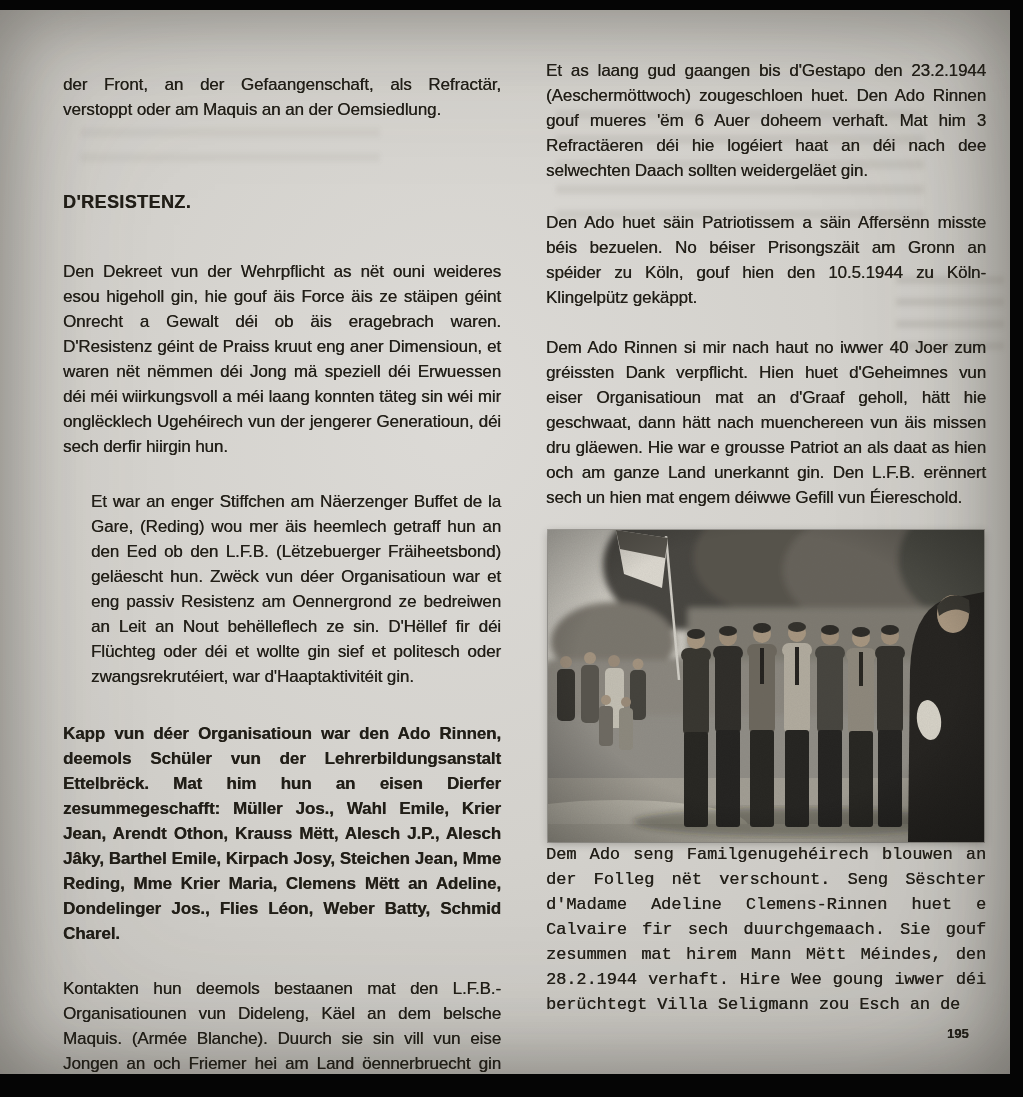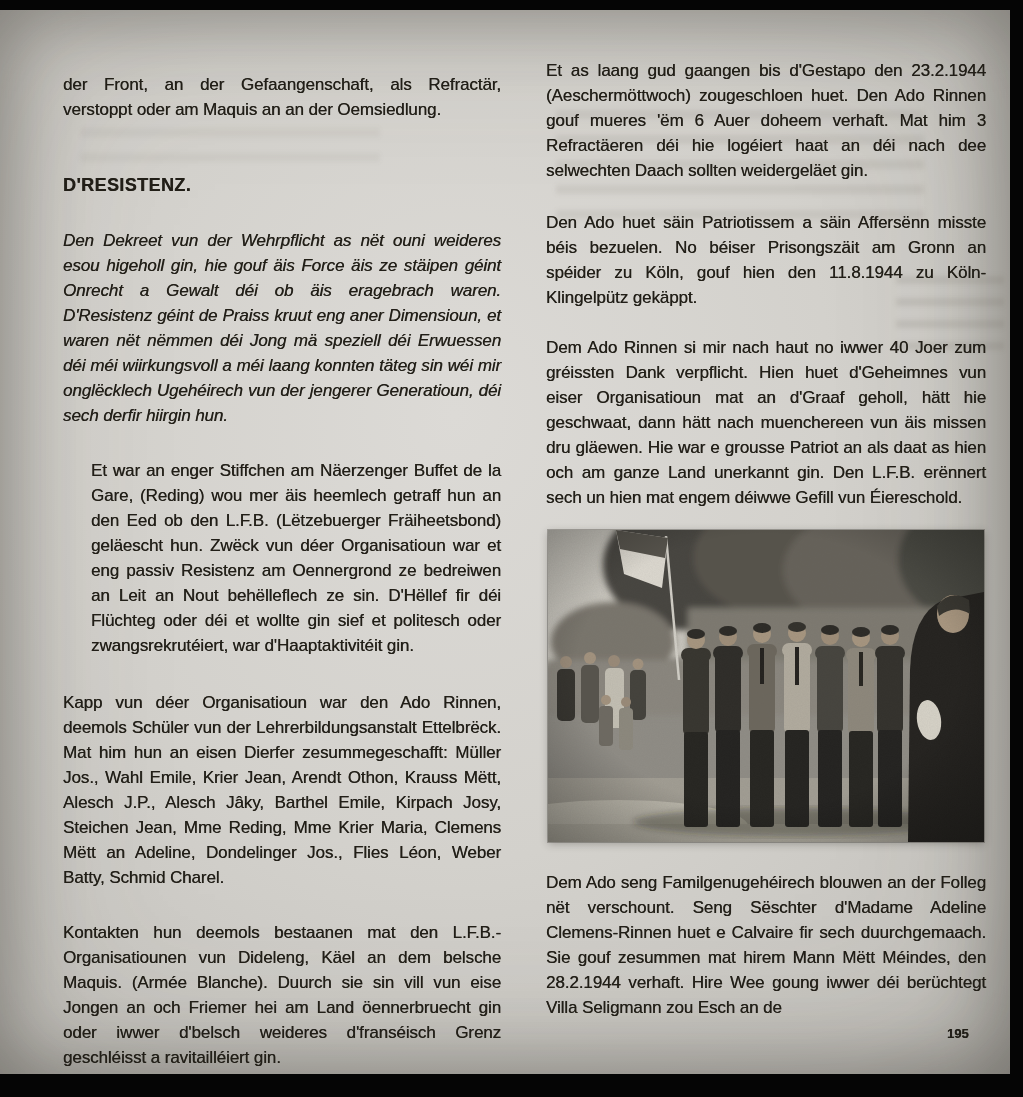--- a/index.html
+++ b/index.html
@@ -29,31 +29,31 @@
              background:repeating-linear-gradient(180deg, rgba(104,98,86,0.12) 0 9px, rgba(0,0,0,0) 9px 25px); }
 
   .col {
     position:absolute; color:#211e17; font-size:17px; line-height:25px;
     text-align:justify; letter-spacing:-0.1px;
     text-shadow: 0.3px 0 0 rgba(33,30,23,0.85);
   }
   .col-left  { left:63px;  top:62px; width:438px; }
   .col-right { left:546px; top:48px; width:440px; }
 
-  .heading { font-size:18px; font-weight:bold; letter-spacing:0.4px; margin-top:51px; text-align:left; }
+  .heading { font-size:18px; font-weight:bold; letter-spacing:0.4px; margin-top:68px; text-align:left; }
 
-  .col-left  p.p1 { margin-top:30px;font-style:italic; }
+  .col-left  p.p1 { margin-top:44px; }
   .col-left  p.p2 { margin-top:30px;margin-left:28px; }
-  .col-left  p.p3 { margin-top:32px; }
+  .col-left  p.p3 { margin-top:32px;font-weight:bold; }
   .col-left  p.p4 { margin-top:30px; }
 
   .col-right p.r1 { }
   .col-right p.r2 { margin-top:27px; }
   .col-right p.r3 { margin-top:25px; }
-  .col-right p.caption { margin-top:28px; }
+  .col-right p.caption { margin-top:0;font-family:Liberation Mono, monospace; }
 
   figure.photo { margin:20px 0 0 2px; width:436px; height:312px;
                  box-shadow: 0 0 0 1px rgba(60,57,52,0.35), 0 2px 8px rgba(40,38,34,0.3); }
   figure.photo svg { display:block; }
 
   .page-number { position:absolute; left:947px; top:1016px; font-size:13px; font-weight:bold;
                  color:#211e17; text-shadow:0.3px 0 0 rgba(33,30,23,0.85); }
 </style>
 </head>
 <body>
@@ -70,21 +70,21 @@
       <p class="p0">der Front, an der Gefaangenschaft, als Refractär, verstoppt oder am Maquis an an der Oemsiedlung.</p>
       <h2 class="heading">D'RESISTENZ.</h2>
       <p class="p1">Den Dekreet vun der Wehrpflicht as nët ouni weideres esou higeholl gin, hie gouf äis Force äis ze stäipen géint Onrecht a Gewalt déi ob äis eragebrach waren. D'Resistenz géint de Praiss kruut eng aner Dimensioun, et waren nët nëmmen déi Jong mä speziell déi Erwuessen déi méi wiirkungsvoll a méi laang konnten täteg sin wéi mir onglëcklech Ugehéirech vun der jengerer Generatioun, déi sech derfir hiirgin hun.</p>
       <p class="p2">Et war an enger Stiffchen am Näerzenger Buffet de la Gare, (Reding) wou mer äis heemlech getraff hun an den Eed ob den L.F.B. (Lëtzebuerger Fräiheetsbond) geläescht hun. Zwëck vun déer Organisatioun war et eng passiv Resistenz am Oennergrond ze bedreiwen an Leit an Nout behëlleflech ze sin. D'Hëllef fir déi Flüchteg oder déi et wollte gin sief et politesch oder zwangsrekrutéiert, war d'Haaptaktivitéit gin.</p>
       <p class="p3">Kapp vun déer Organisatioun war den Ado Rinnen, deemols Schüler vun der Lehrerbildungsanstalt Ettelbrëck. Mat him hun an eisen Dierfer zesummegeschafft: Müller Jos., Wahl Emile, Krier Jean, Arendt Othon, Krauss Mëtt, Alesch J.P., Alesch Jâky, Barthel Emile, Kirpach Josy, Steichen Jean, Mme Reding, Mme Krier Maria, Clemens Mëtt an Adeline, Dondelinger Jos., Flies Léon, Weber Batty, Schmid Charel.</p>
       <p class="p4">Kontakten hun deemols bestaanen mat den L.F.B.-Organisatiounen vun Dideleng, Käel an dem belsche Maquis. (Armée Blanche). Duurch sie sin vill vun eise Jongen an och Friemer hei am Land öennerbruecht gin oder iwwer d'belsch weideres d'franséisch Grenz geschléisst a ravitailléiert gin.</p>
     </div>
 
     <div class="col col-right">
       <p class="r1">Et as laang gud gaangen bis d'Gestapo den 23.2.1944 (Aeschermöttwoch) zougeschloen huet. Den Ado Rinnen gouf mueres 'ëm 6 Auer doheem verhaft. Mat him 3 Refractäeren déi hie logéiert haat an déi nach dee selwechten Daach sollten weidergeläet gin.</p>
-      <p class="r2">Den Ado huet säin Patriotissem a säin Affersënn misste béis bezuelen. No béiser Prisongszäit am Gronn an spéider zu Köln, gouf hien den 11.8.1944 zu Köln-Klingelpütz gekäppt.</p>
+      <p class="r2">Den Ado huet säin Patriotissem a säin Affersënn misste béis bezuelen. No béiser Prisongszäit am Gronn an spéider zu Köln, gouf hien den 10.5.1944 zu Köln-Klingelpütz gekäppt.</p>
       <p class="r3">Dem Ado Rinnen si mir nach haut no iwwer 40 Joer zum gréissten Dank verpflicht. Hien huet d'Geheimnes vun eiser Organisatioun mat an d'Graaf geholl, hätt hie geschwaat, dann hätt nach muenchereen vun äis missen dru gläewen. Hie war e grousse Patriot an als daat as hien och am ganze Land unerkannt gin. Den L.F.B. erënnert sech un hien mat engem déiwwe Gefill vun Éiereschold.</p>
 
       <figure class="photo">
         <svg viewBox="0 0 436 312" width="436" height="312">
           <defs>
             <radialGradient id="vin" cx="50%" cy="45%" r="75%">
               <stop offset="58%" stop-color="rgba(0,0,0,0)"></stop>
               <stop offset="100%" stop-color="rgba(10,10,8,0.40)"></stop>
             </radialGradient>
             <filter id="grain" x="0" y="0" width="100%" height="100%">

